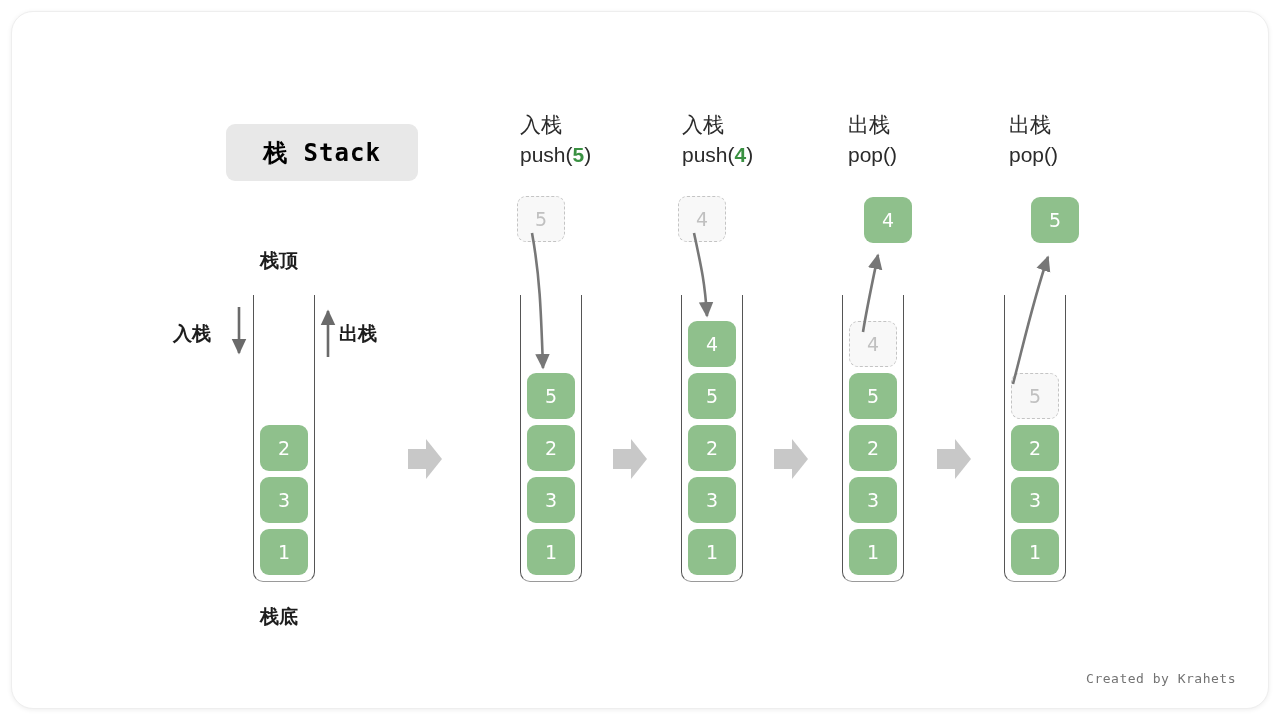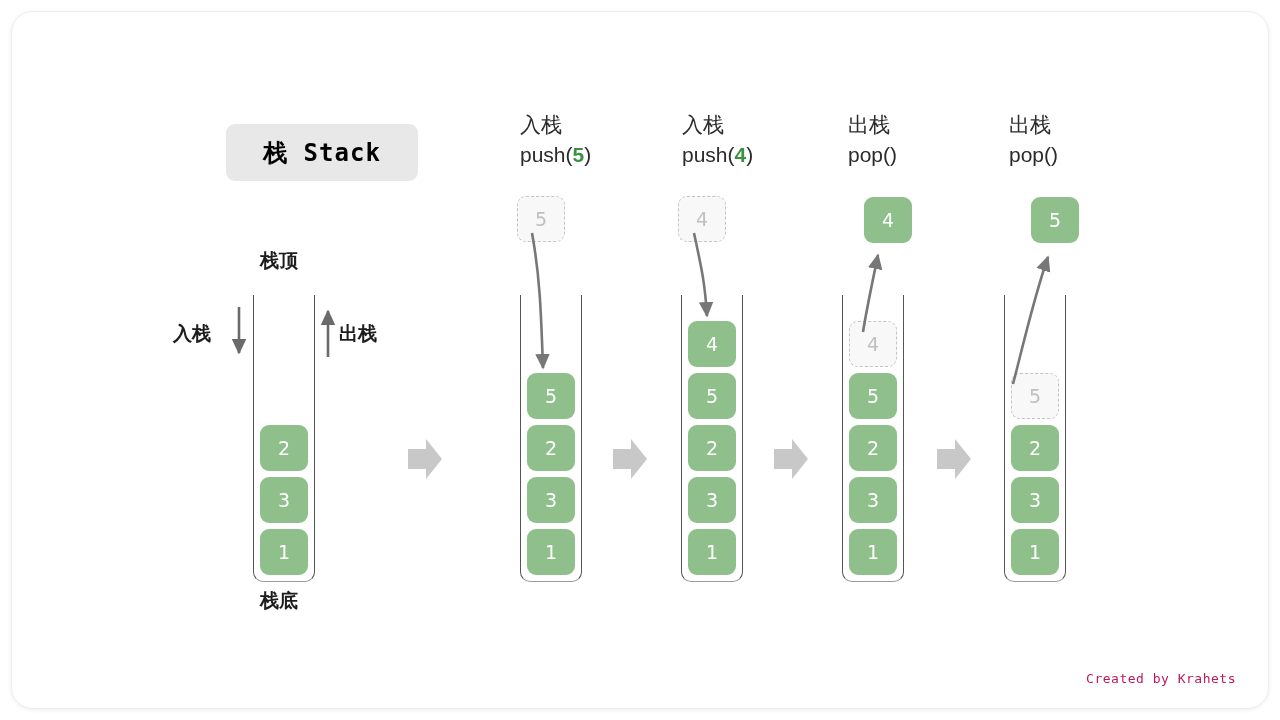--- a/index.html
+++ b/index.html
@@ -148,21 +148,21 @@
     white-space: nowrap;
   }
 
   
   .footer {
     position: absolute;
     right: 32px;
     bottom: 22px;
     font-family: "DejaVu Sans Mono", "Liberation Mono", monospace;
     font-size: 13px;
-    color: #be185d;
+    color: #737373;
     letter-spacing: 0.5px;
   }
 
   svg.overlay {
     position: absolute;
     left: 0;
     top: 0;
     width: 1258px;
     height: 698px;
     pointer-events: none;
@@ -176,21 +176,21 @@
   <div class="title-badge">
     <span>栈 Stack</span>
   </div>
 
   <div class="side-label" style="left:248px; top:236px;">栈顶</div>
 
   <div class="side-label" style="left:161px; top:309px;">入栈</div>
 
   <div class="side-label" style="left:327px; top:309px;">出栈</div>
 
-  <div class="side-label" style="left:248px; top:576px;">栈底</div>
+  <div class="side-label" style="left:248px; top:592px;">栈底</div>
 
   <div class="stack-col" style="left:241px; top:0;">
     <div class="stack-tube" style="top:283px; height:287px;"></div>
     <div class="cells" style="top:413px;">
         <div class="cell solid">2</div>
         <div class="cell solid">3</div>
         <div class="cell solid">1</div>
       </div>
   </div>
 

